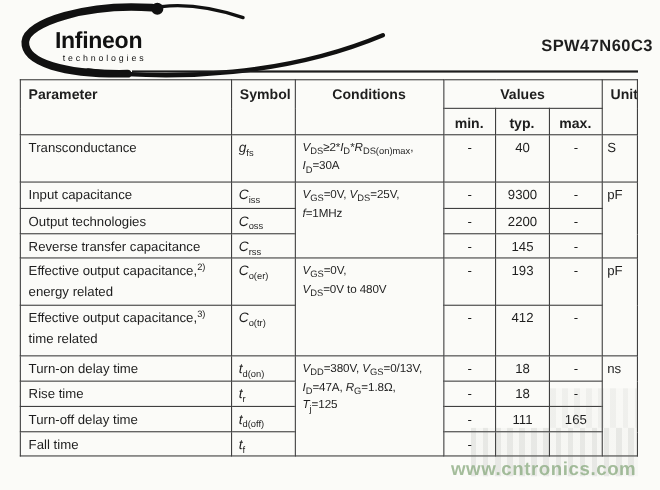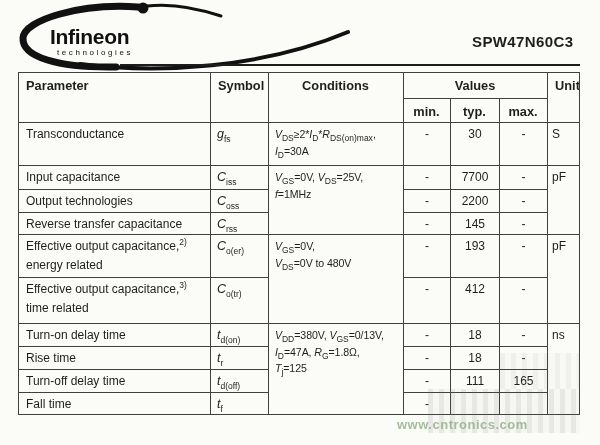--- a/index.html
+++ b/index.html
@@ -3,21 +3,21 @@
 <meta charset="utf-8">
 <style>
   html,body{margin:0;padding:0}
   body{width:600px;height:445px;position:relative;background:#fbfbf8;
        font-family:"Liberation Sans",sans-serif;color:#1e1e1e;overflow:hidden}
   .page{position:absolute;inset:0}
 
   
   .logo{position:absolute;left:10px;top:0;width:345px;height:72px}
   .logo text{font-family:"Liberation Sans",sans-serif}
-  .partno{position:absolute;left:472px;top:33px;font-size:15px;font-weight:bold;letter-spacing:.4px}
+  .partno{position:absolute;left:492px;top:33px;font-size:15px;font-weight:bold;letter-spacing:.4px}
   .rule{position:absolute;left:120px;top:64px;width:460px;height:2px;background:#1c1c1c}
   .title{position:absolute;left:18px;top:70px;width:560px;font-size:13px;white-space:nowrap}
 
   
   table{position:absolute;left:18px;top:72px;width:561px;border-collapse:collapse;table-layout:fixed}
   td,th{border:1px solid #404040;vertical-align:top;padding:2px 3px 0 7px;
         font-size:12px;line-height:18px;text-align:left;overflow:hidden}
   th{font-size:12.8px;padding-top:4px}
   th.center{text-align:center;padding-left:2px}
   .sym{padding-left:6px;font-size:12.5px}
@@ -28,21 +28,21 @@
   sub{font-size:8.5px;line-height:0;letter-spacing:0}
   sup{font-size:8.5px;line-height:0;vertical-align:5px}
   tr.h26{height:26px}tr.h24{height:24px}tr.h23{height:23px}tr.h22{height:22px}
   tr.h43{height:43px}tr.h46{height:46px}
 
   
   .wm-smudge1{position:absolute;left:428px;top:389px;width:152px;height:44px;
     background:repeating-linear-gradient(90deg,rgba(100,105,100,.13) 0 5px,rgba(100,105,100,.03) 5px 11px)}
   .wm-smudge2{position:absolute;left:500px;top:353px;width:80px;height:36px;
     background:repeating-linear-gradient(90deg,rgba(100,105,100,.08) 0 5px,rgba(100,105,100,.02) 5px 11px)}
-  .wm-text{position:absolute;left:397px;top:417px;font-size:13px;font-weight:bold;
+  .wm-text{position:absolute;left:410px;top:417px;font-size:17px;font-weight:bold;
     letter-spacing:.5px;color:#8fae85;opacity:.8;white-space:nowrap}
 </style>
 </head>
 <body>
 
 <div class="page">
 
   <svg class="logo" viewBox="0 0 345 72">
     <g stroke="#111" fill="none" stroke-linecap="round">
       <path d="M 137,6 C 162,3 187,8 211,16" stroke-width="3"></path>
@@ -80,31 +80,31 @@
       <th class="center">min.</th>
       <th class="center">typ.</th>
       <th class="center">max.</th>
     </tr>
 
     <tr class="h43">
       <td class="param">Transconductance</td>
       <td class="sym"><span style="font-style: italic;">g</span><sub>fs</sub></td>
       <td class="cond"><span style="font-style: italic;">V</span><sub>DS</sub><span>≥2*</span><span style="font-style: italic;">I</span><sub>D</sub><span>*</span><span style="font-style: italic;">R</span><sub>DS(on)max</sub><span>,</span><br><span style="font-style: italic;">I</span><sub>D</sub><span>=30A</span></td>
       <td class="val">-</td>
-      <td class="val">30</td>
+      <td class="val">40</td>
       <td class="val">-</td>
       <td class="unit">S</td>
     </tr>
 
     <tr class="h24">
       <td class="param">Input capacitance</td>
       <td class="sym"><span style="font-style: italic;">C</span><sub>iss</sub></td>
       <td class="cond" rowspan="3"><span style="font-style: italic;">V</span><sub>GS</sub><span>=0V, </span><span style="font-style: italic;">V</span><sub>DS</sub><span>=25V,</span><br><span style="font-style: italic;">f</span><span>=1MHz</span></td>
       <td class="val">-</td>
-      <td class="val">7700</td>
+      <td class="val">9300</td>
       <td class="val">-</td>
       <td class="unit" rowspan="3">pF</td>
     </tr>
     <tr class="h23">
       <td class="param">Output technologies</td>
       <td class="sym"><span style="font-style: italic;">C</span><sub>oss</sub></td>
       <td class="val">-</td>
       <td class="val">2200</td>
       <td class="val">-</td>
     </tr>

